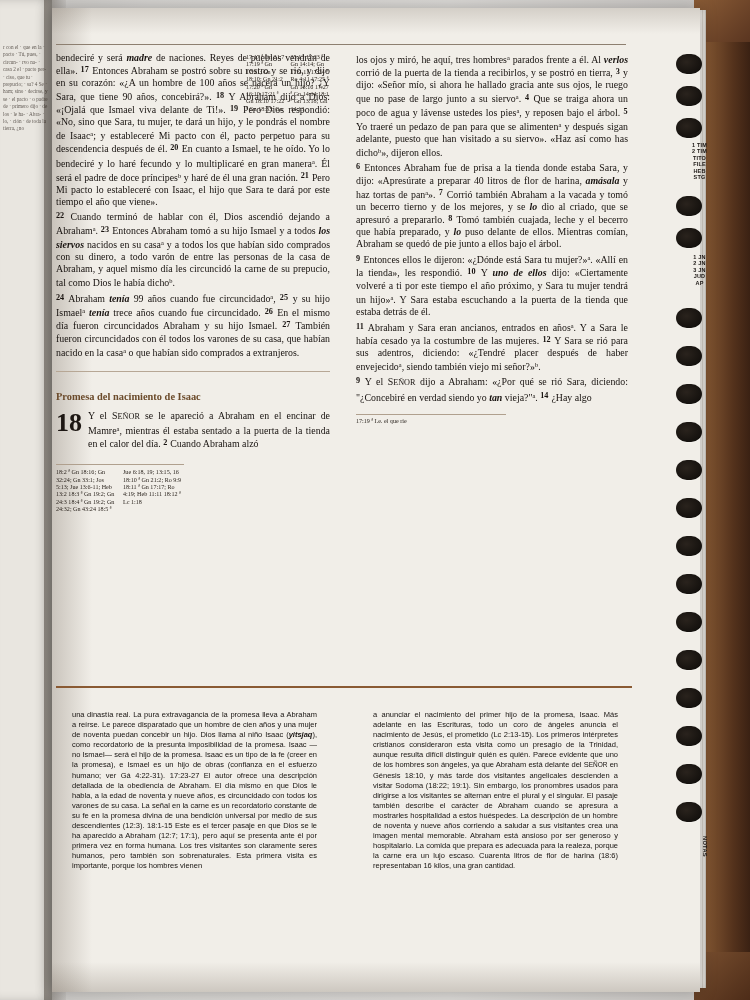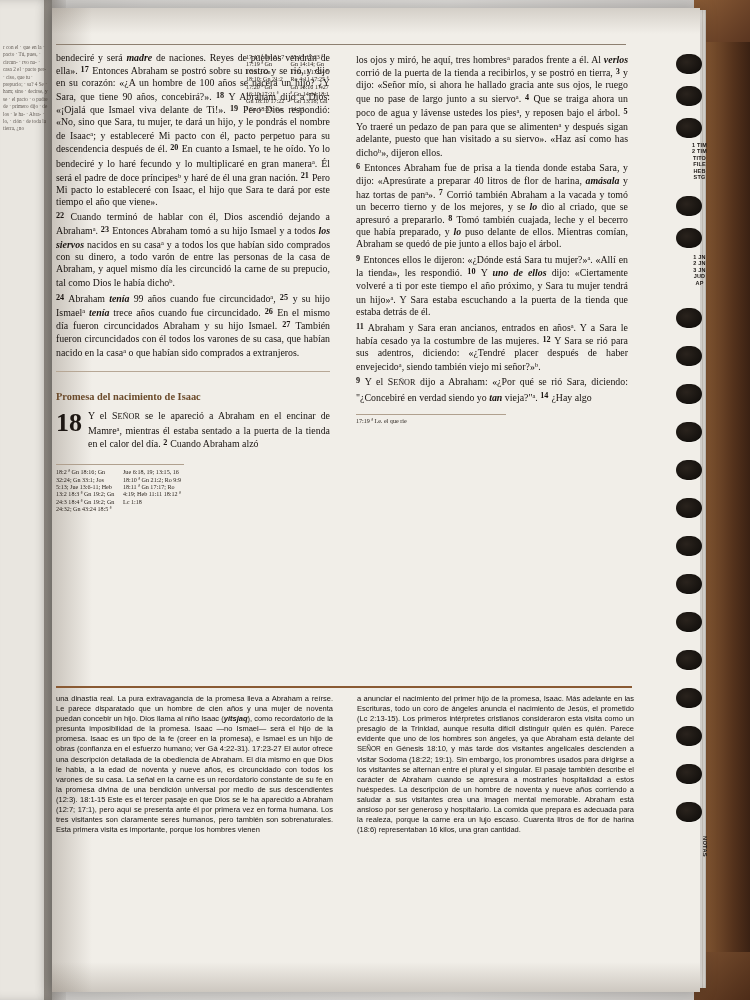--- a/index.html
+++ b/index.html
@@ -275,21 +275,21 @@
     width: 289px;
     box-sizing: border-box;
     font-family: "Liberation Sans", sans-serif;
     font-size: 7.5px;
     line-height: 10.1px;
     text-align: justify;
     color: #171310;
   }
   .notes .ncol.a { padding-right: 12px; }
   .notes .ncol.b { padding-left: 12px; }
-  .notes p { margin: 0; }
+  .notes p { margin: 16px; }
 
   
   .curve-shade {
     position: absolute;
     left: 52px; top: 8px;
     width: 40px; height: 984px;
     background: linear-gradient(90deg, rgba(60,45,30,0.22), rgba(60,45,30,0));
     pointer-events: none;
   }
   .top-shade {

